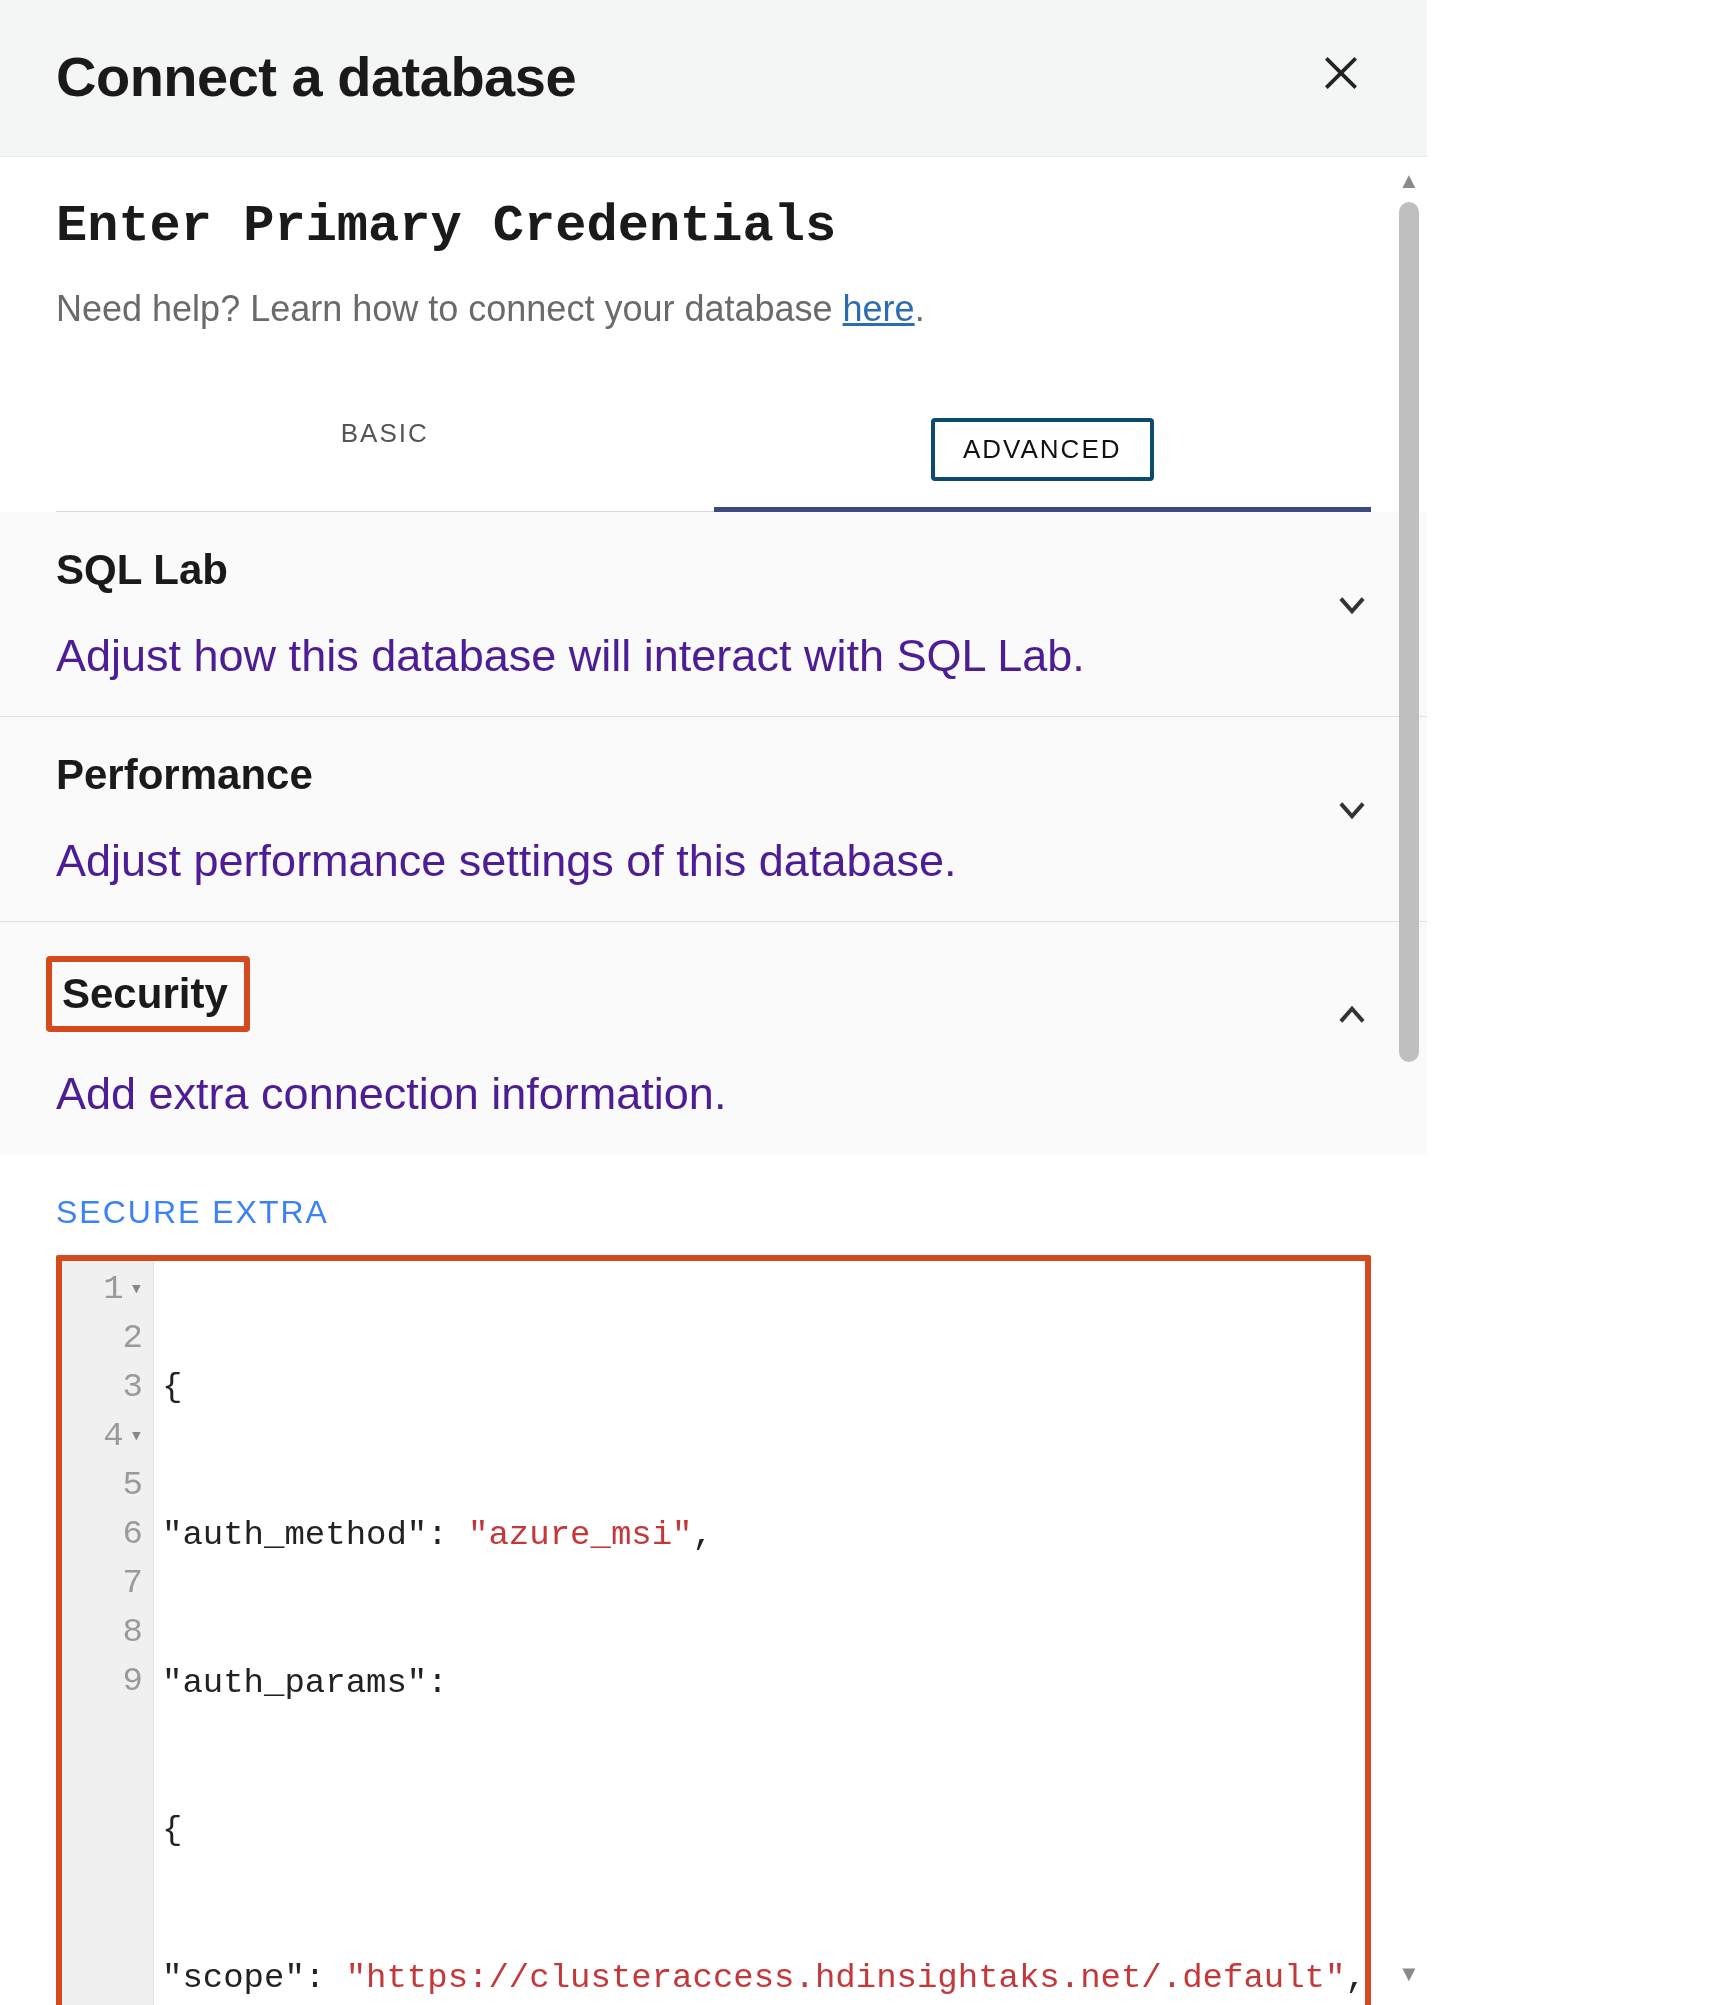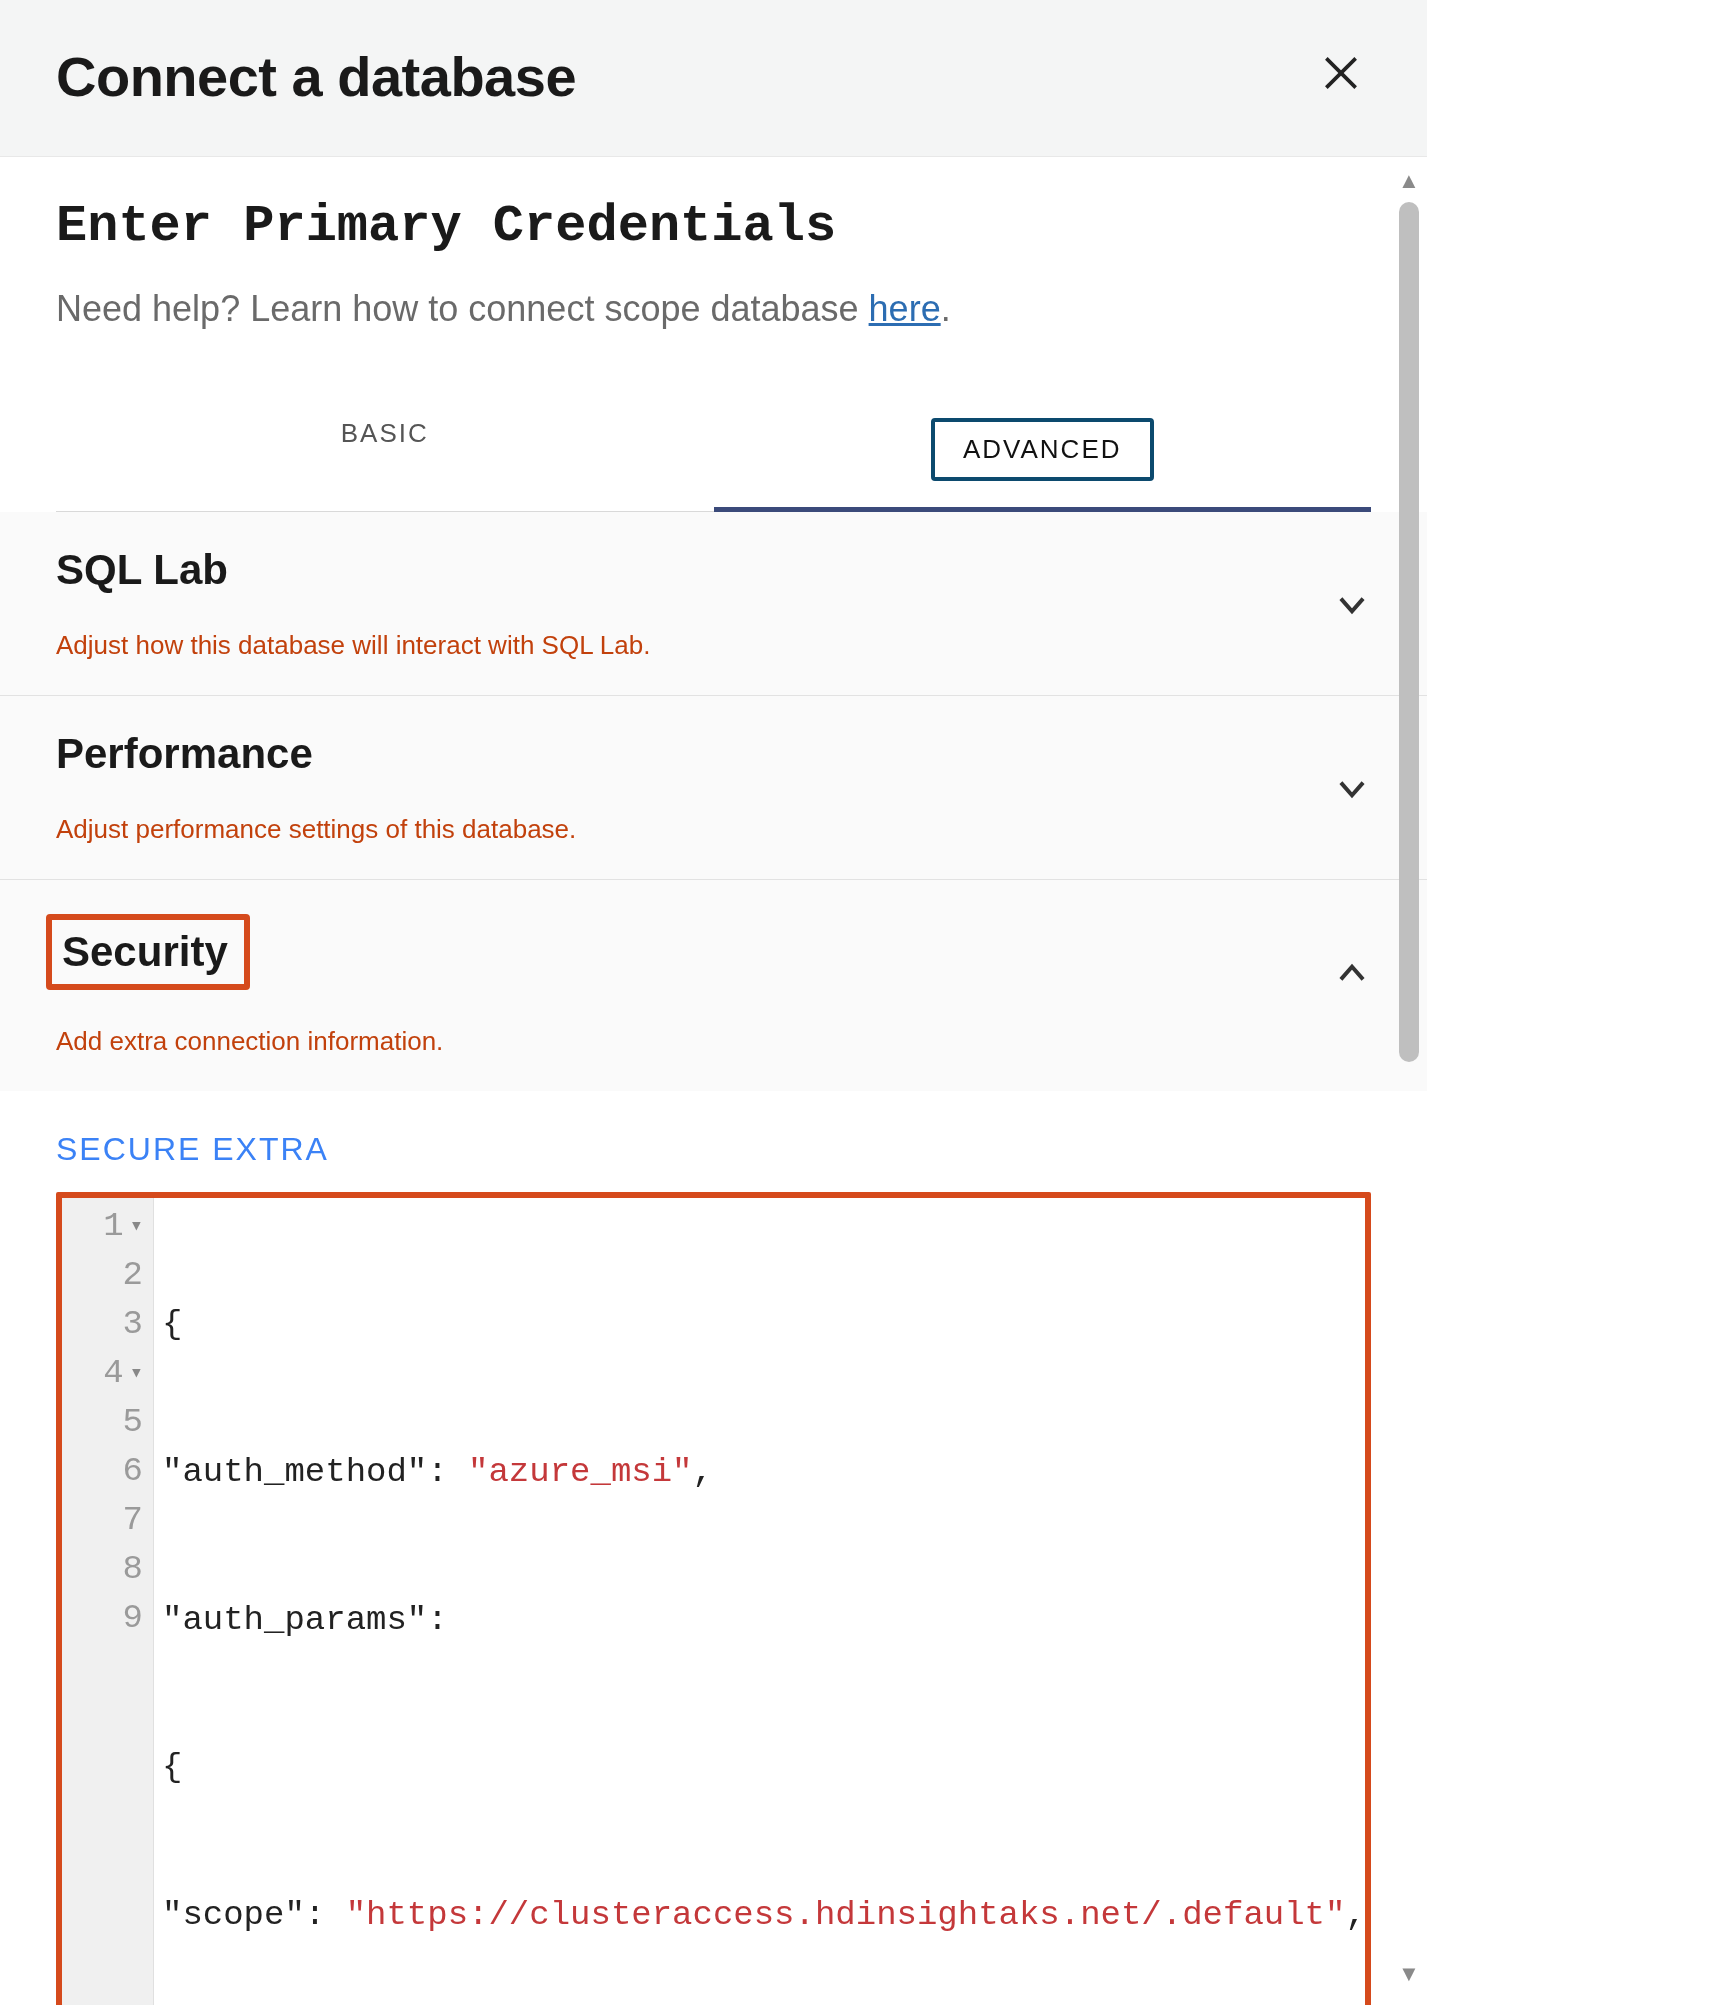--- a/index.html
+++ b/index.html
@@ -21,21 +21,21 @@
   .tab.active::after { content: ""; position: absolute; left: 0; right: 0; bottom: -1px; height: 5px; background: #3b4a7a; }
   .tab-highlight { display: inline-block; padding: 12px 28px; border: 4px solid #0c4a6e; border-radius: 4px; }
   .tab.inactive-label { color: #555; }
   .accordion { margin-left: -56px; margin-right: -56px; }
   .acc-item { border-top: 1px solid #e2e2e2; background: #fafafa; }
   .acc-item:first-child { border-top: none; }
   .acc-head { padding: 34px 56px 34px 56px; display: flex; align-items: flex-start; justify-content: space-between; cursor: pointer; }
   .acc-text { display: flex; flex-direction: column; gap: 36px; }
   .acc-title { font-size: 42px; font-weight: 700; color: #1a1a1a; }
   .acc-title.boxed { display: inline-block; padding: 8px 16px 8px 10px; border: 6px solid #d54a1c; border-radius: 4px; width: fit-content; margin-left: -10px; }
-  .acc-desc { font-size: 26px; color: #c2410c; }
+  .acc-desc { font-size: 45px; color: #4c1d95; }
   .chevron { margin-top: 40px; }
   .chevron svg { width: 38px; height: 38px; stroke: #333; stroke-width: 2.5; fill: none; }
   .acc-body { background: #fff; padding: 40px 56px 20px 56px; }
   .field-label { font-size: 32px; color: #3b82f6; letter-spacing: 2px; margin-bottom: 24px; }
   .code-wrap { border: 6px solid #d54a1c; border-radius: 2px; display: flex; font-family: "SFMono-Regular", Consolas, "Liberation Mono", Menlo, monospace; font-size: 34px; line-height: 1.45; background: #fff; overflow: hidden; }
   .gutter-col { background: #f0f0f0; color: #9a9a9a; text-align: right; padding: 4px 10px 4px 18px; user-select: none; min-width: 92px; border-right: 1px solid #e0e0e0; }
   .gutter-col .gline { display: flex; justify-content: flex-end; align-items: center; gap: 6px; height: 49px; }
   .fold { font-size: 22px; color: #888; }
   .code-col { flex: 1; padding: 4px 0 4px 8px; white-space: pre; color: #333; overflow-x: hidden; }
   .code-col .cline { height: 49px; display: flex; align-items: center; }
@@ -61,21 +61,21 @@
           <line x1="20" y1="4" x2="4" y2="20"></line>
         </svg>
     </div>
   </div>
 
   <div class="content">
     <div class="scroll-area">
 
       <div class="subheader">Enter Primary Credentials</div>
       <div class="help-line">
-        <span>Need help? Learn how to connect scope database </span><a href="#" class="help-link">here</a><span>.</span>
+        <span>Need help? Learn how to connect your database </span><a href="#" class="help-link">here</a><span>.</span>
       </div>
 
       <div class="tabs">
         <div class="tab inactive-label">
           <span>BASIC</span>
         </div>
         <div class="tab active">
           <span class="tab-highlight">ADVANCED</span>
         </div>
       </div>

